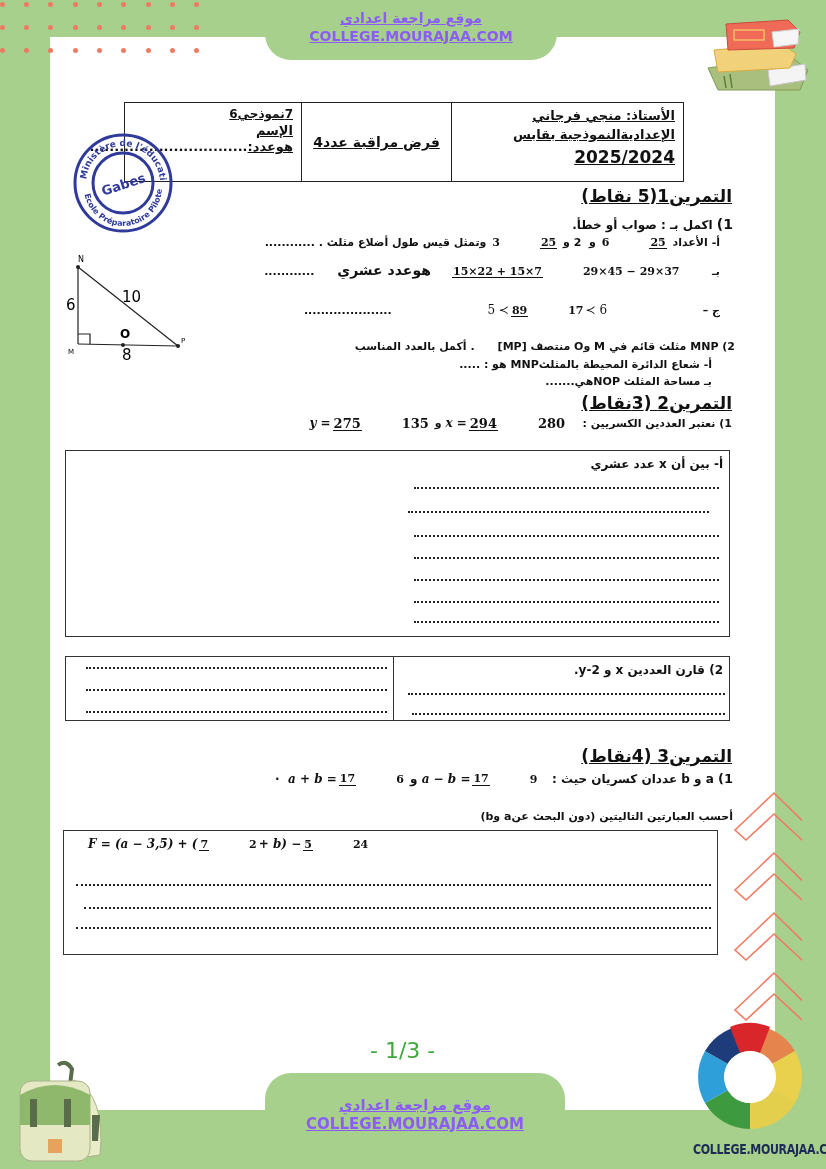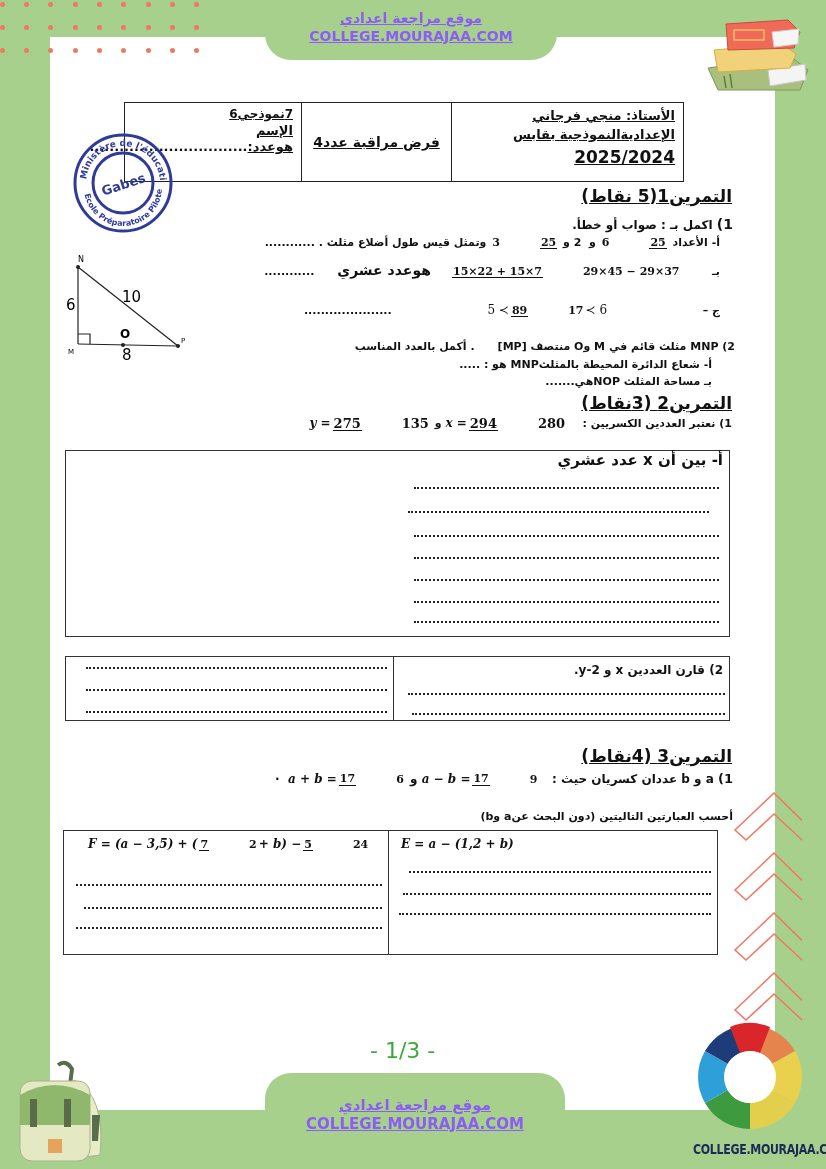--- a/index.html
+++ b/index.html
@@ -235,21 +235,21 @@
       </span></span>
   <span>و</span>
   <span style="direction:ltr;display:inline-block"><span class="mathi">y =</span><span class="frac" style="font-size:13px">
         <span class="n">275</span>
         <span>135</span>
       </span></span>
 </div>
 
 <div class="box" style="left:65px;top:450px;width:665px;height:187px;flex-direction:row-reverse;">
   <div class="col" style="width:335px">
-    <div class="txt rtl" style="right:6px;top:0;font-size:15px;text-align:right;">أ- بين أن x عدد عشري</div>
+    <div class="txt rtl" style="right:6px;top:6px;font-size:12px;text-align:right;">أ- بين أن x عدد عشري</div>
     <div class="dotline" style="left:20px;right:10px;top:36px"></div>
     <div class="dotline" style="left:14px;right:20px;top:60px"></div>
     <div class="dotline" style="left:20px;right:10px;top:84px"></div>
     <div class="dotline" style="left:20px;right:10px;top:106px"></div>
     <div class="dotline" style="left:20px;right:10px;top:128px"></div>
     <div class="dotline" style="left:20px;right:10px;top:150px"></div>
     <div class="dotline" style="left:20px;right:10px;top:170px"></div>
   </div>
 </div>
 
@@ -280,26 +280,20 @@
   <span style="direction:ltr;display:inline-block"><span class="mathi">a + b =</span><span class="frac">
         <span class="n">17</span>
         <span>6</span>
       </span></span>
   &nbsp;·
 </div>
 
 <div class="txt rtl" style="left:490px;top:810px;width:243px;font-size:11px;">أحسب العبارتين التاليتين (دون البحث عنa  وb)</div>
 
 <div class="box" style="left:63px;top:830px;width:655px;height:125px;flex-direction:row-reverse;">
-  <div class="col" style="width:328px">
-    <div class="txt" style="left:12px;top:6px;direction:ltr;"><span class="mathi">E = a − (1,2 + b)</span></div>
-    <div class="dotline" style="left:20px;right:6px;top:40px"></div>
-    <div class="dotline" style="left:14px;right:6px;top:62px"></div>
-    <div class="dotline" style="left:10px;right:6px;top:82px"></div>
-  </div>
   <div class="col" style="flex:1">
     <div class="txt" style="left:24px;top:6px;direction:ltr;">
       <span class="mathi">F = (a − 3,5) + (</span><span class="frac" style="font-weight:bold">
           <span class="n">7</span>
           <span>2</span>
         </span><span class="mathi">+ b) −</span><span class="frac" style="font-weight:bold">
           <span class="n">5</span>
           <span>24</span>
         </span>
     </div>

